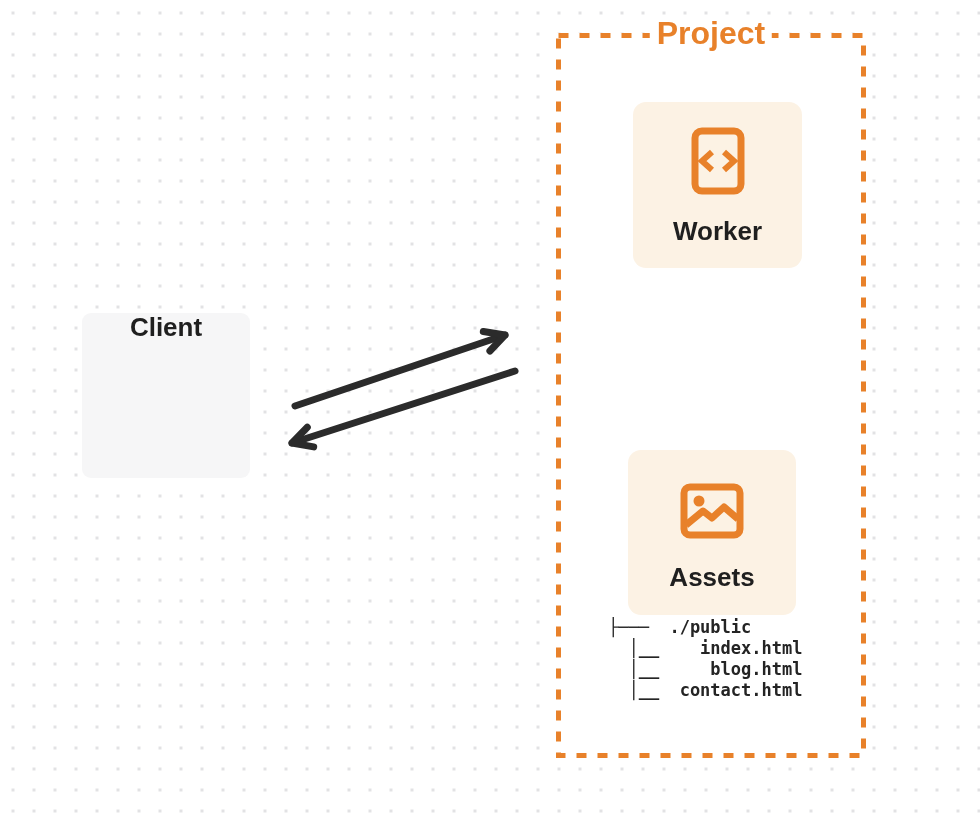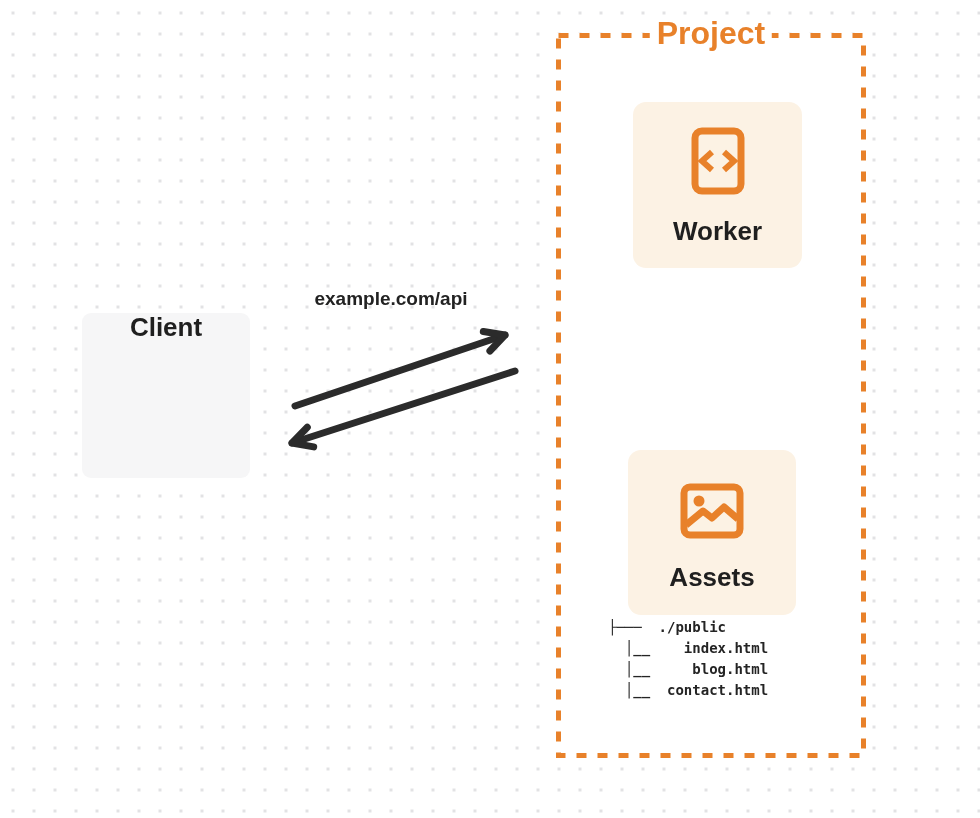--- a/index.html
+++ b/index.html
@@ -62,21 +62,21 @@
     margin-top: 22px;
     line-height: 28px;
   }
   .assets-card .card-label { margin-top: 24px; }
   
   .file-tree {
     position: absolute;
     left: 52px; top: 584px;
     margin: 0;
     font-family: "DejaVu Sans Mono", monospace;
-    font-size: 14px;
+    font-size: 17px;
     font-weight: 700;
     line-height: 21px;
     color: #242424;
     white-space: pre;
   }
   
   .client-card {
     left: 82px; top: 313px;
     width: 168px; height: 165px;
     background: #f6f6f7;
@@ -133,21 +133,20 @@
     <pre class="file-tree">├───  ./public
   │__    index.html
   │__     blog.html
   │__  contact.html</pre>
   </div>
 
   <div class="card client-card">
     <div class="card-label">Client</div>
   </div>
 
-  <div class="api-label">example.com/api</div>
 
   <svg class="arrows-layer" width="980" height="818" viewBox="0 0 980 818">
     <g stroke="#2b2b2b" stroke-width="7" stroke-linecap="round" stroke-linejoin="round" fill="none">
       <path d="M295 406 L505 335"></path>
       <path d="M483.3 331.5 L505 335 L489.9 351"></path>
     </g>
     <g stroke="#2b2b2b" stroke-width="7" stroke-linecap="round" stroke-linejoin="round" fill="none">
       <path d="M515 371 L292 443"></path>
       <path d="M313.7 446.9 L292 443 L307.3 427.2"></path>
     </g>

